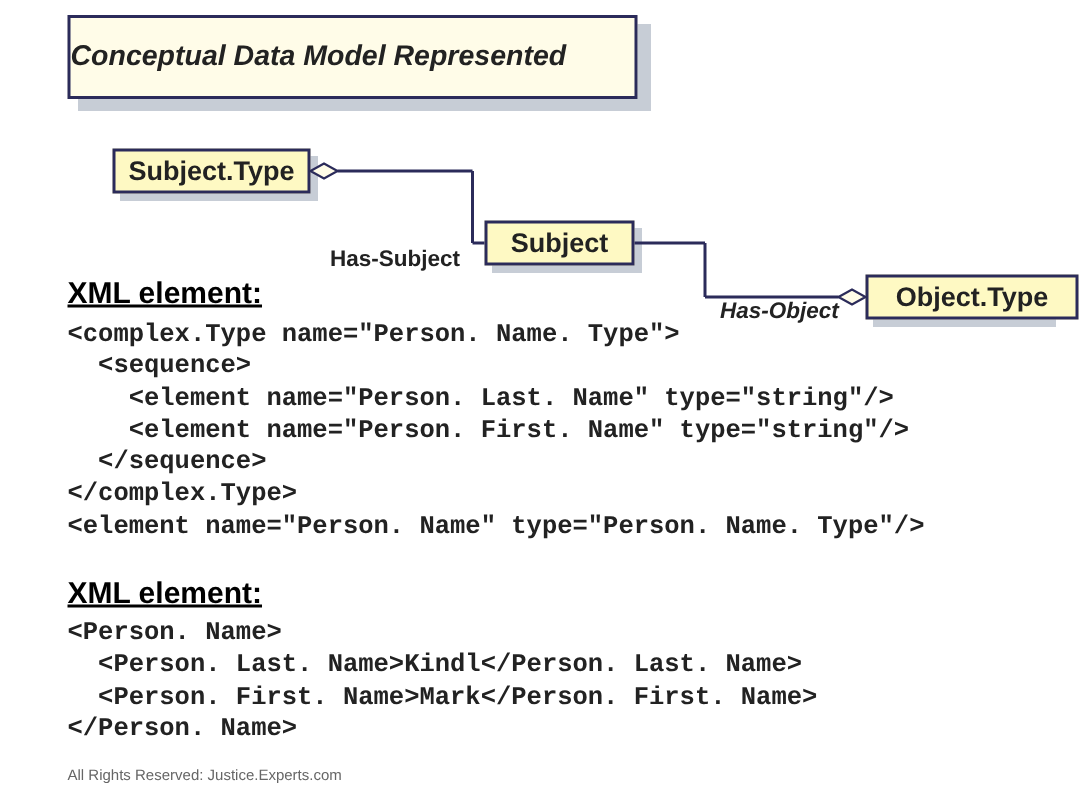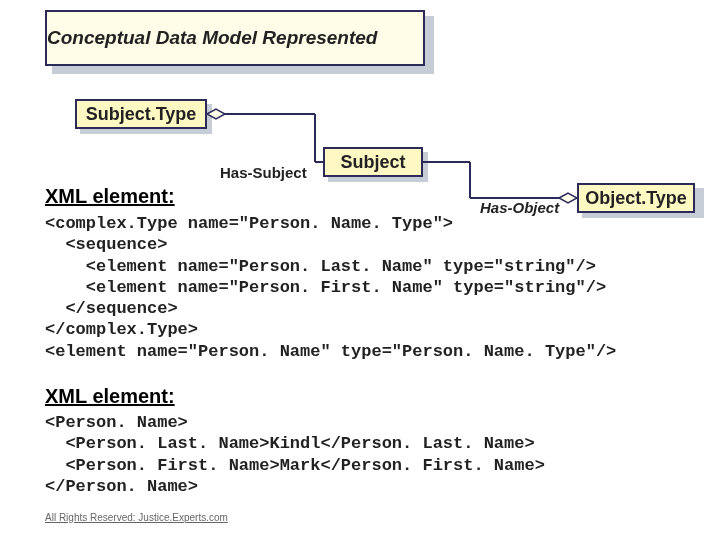--- a/index.html
+++ b/index.html
@@ -79,21 +79,20 @@
     color: #222;
     line-height: 1.25;
     white-space: pre;
   }
   .footer {
     position: absolute;
     left: 45px;
     top: 512px;
     font-size: 10px;
     color: #666;
-    text-decoration: underline;
   }
   svg.connector {
     position: absolute;
     overflow: visible;
     pointer-events: none;
   }
 </style>
 </head>
 <body>
 
@@ -110,21 +109,21 @@
 <div class="rel-label" style="left:220px; top:130px;">Has-Subject</div>
 
 <div class="node-shadow" style="left:328px; top:152px; width:100px; height:30px;"></div>
 <div class="node-box" style="left:323px; top:147px; width:100px; height:30px;">
   <span>Subject</span>
 </div>
 
 <div class="rel-label" style="left:480px; top:165px;font-style:italic;">Has-Object</div>
 
 <div class="node-shadow" style="left:582px; top:188px; width:122px; height:30px;"></div>
-<div class="node-box" style="left:577px; top:183px; width:118px; height:30px;">
+<div class="node-box" style="left:577px; top:183px; width:142px; height:30px;">
   <span>Object.Type</span>
 </div>
 
 <svg class="connector" style="left:0; top:0;" width="720" height="250">
 
   <polygon points="207,114 216,109 225,114 216,119" fill="#fffce8" stroke="#2b2b5a" stroke-width="1.5"></polygon>
 
   <line x1="225" y1="114" x2="315" y2="114" stroke="#2b2b5a" stroke-width="2"></line>
   <line x1="315" y1="114" x2="315" y2="162" stroke="#2b2b5a" stroke-width="2"></line>
   <line x1="315" y1="162" x2="323" y2="162" stroke="#2b2b5a" stroke-width="2"></line>

